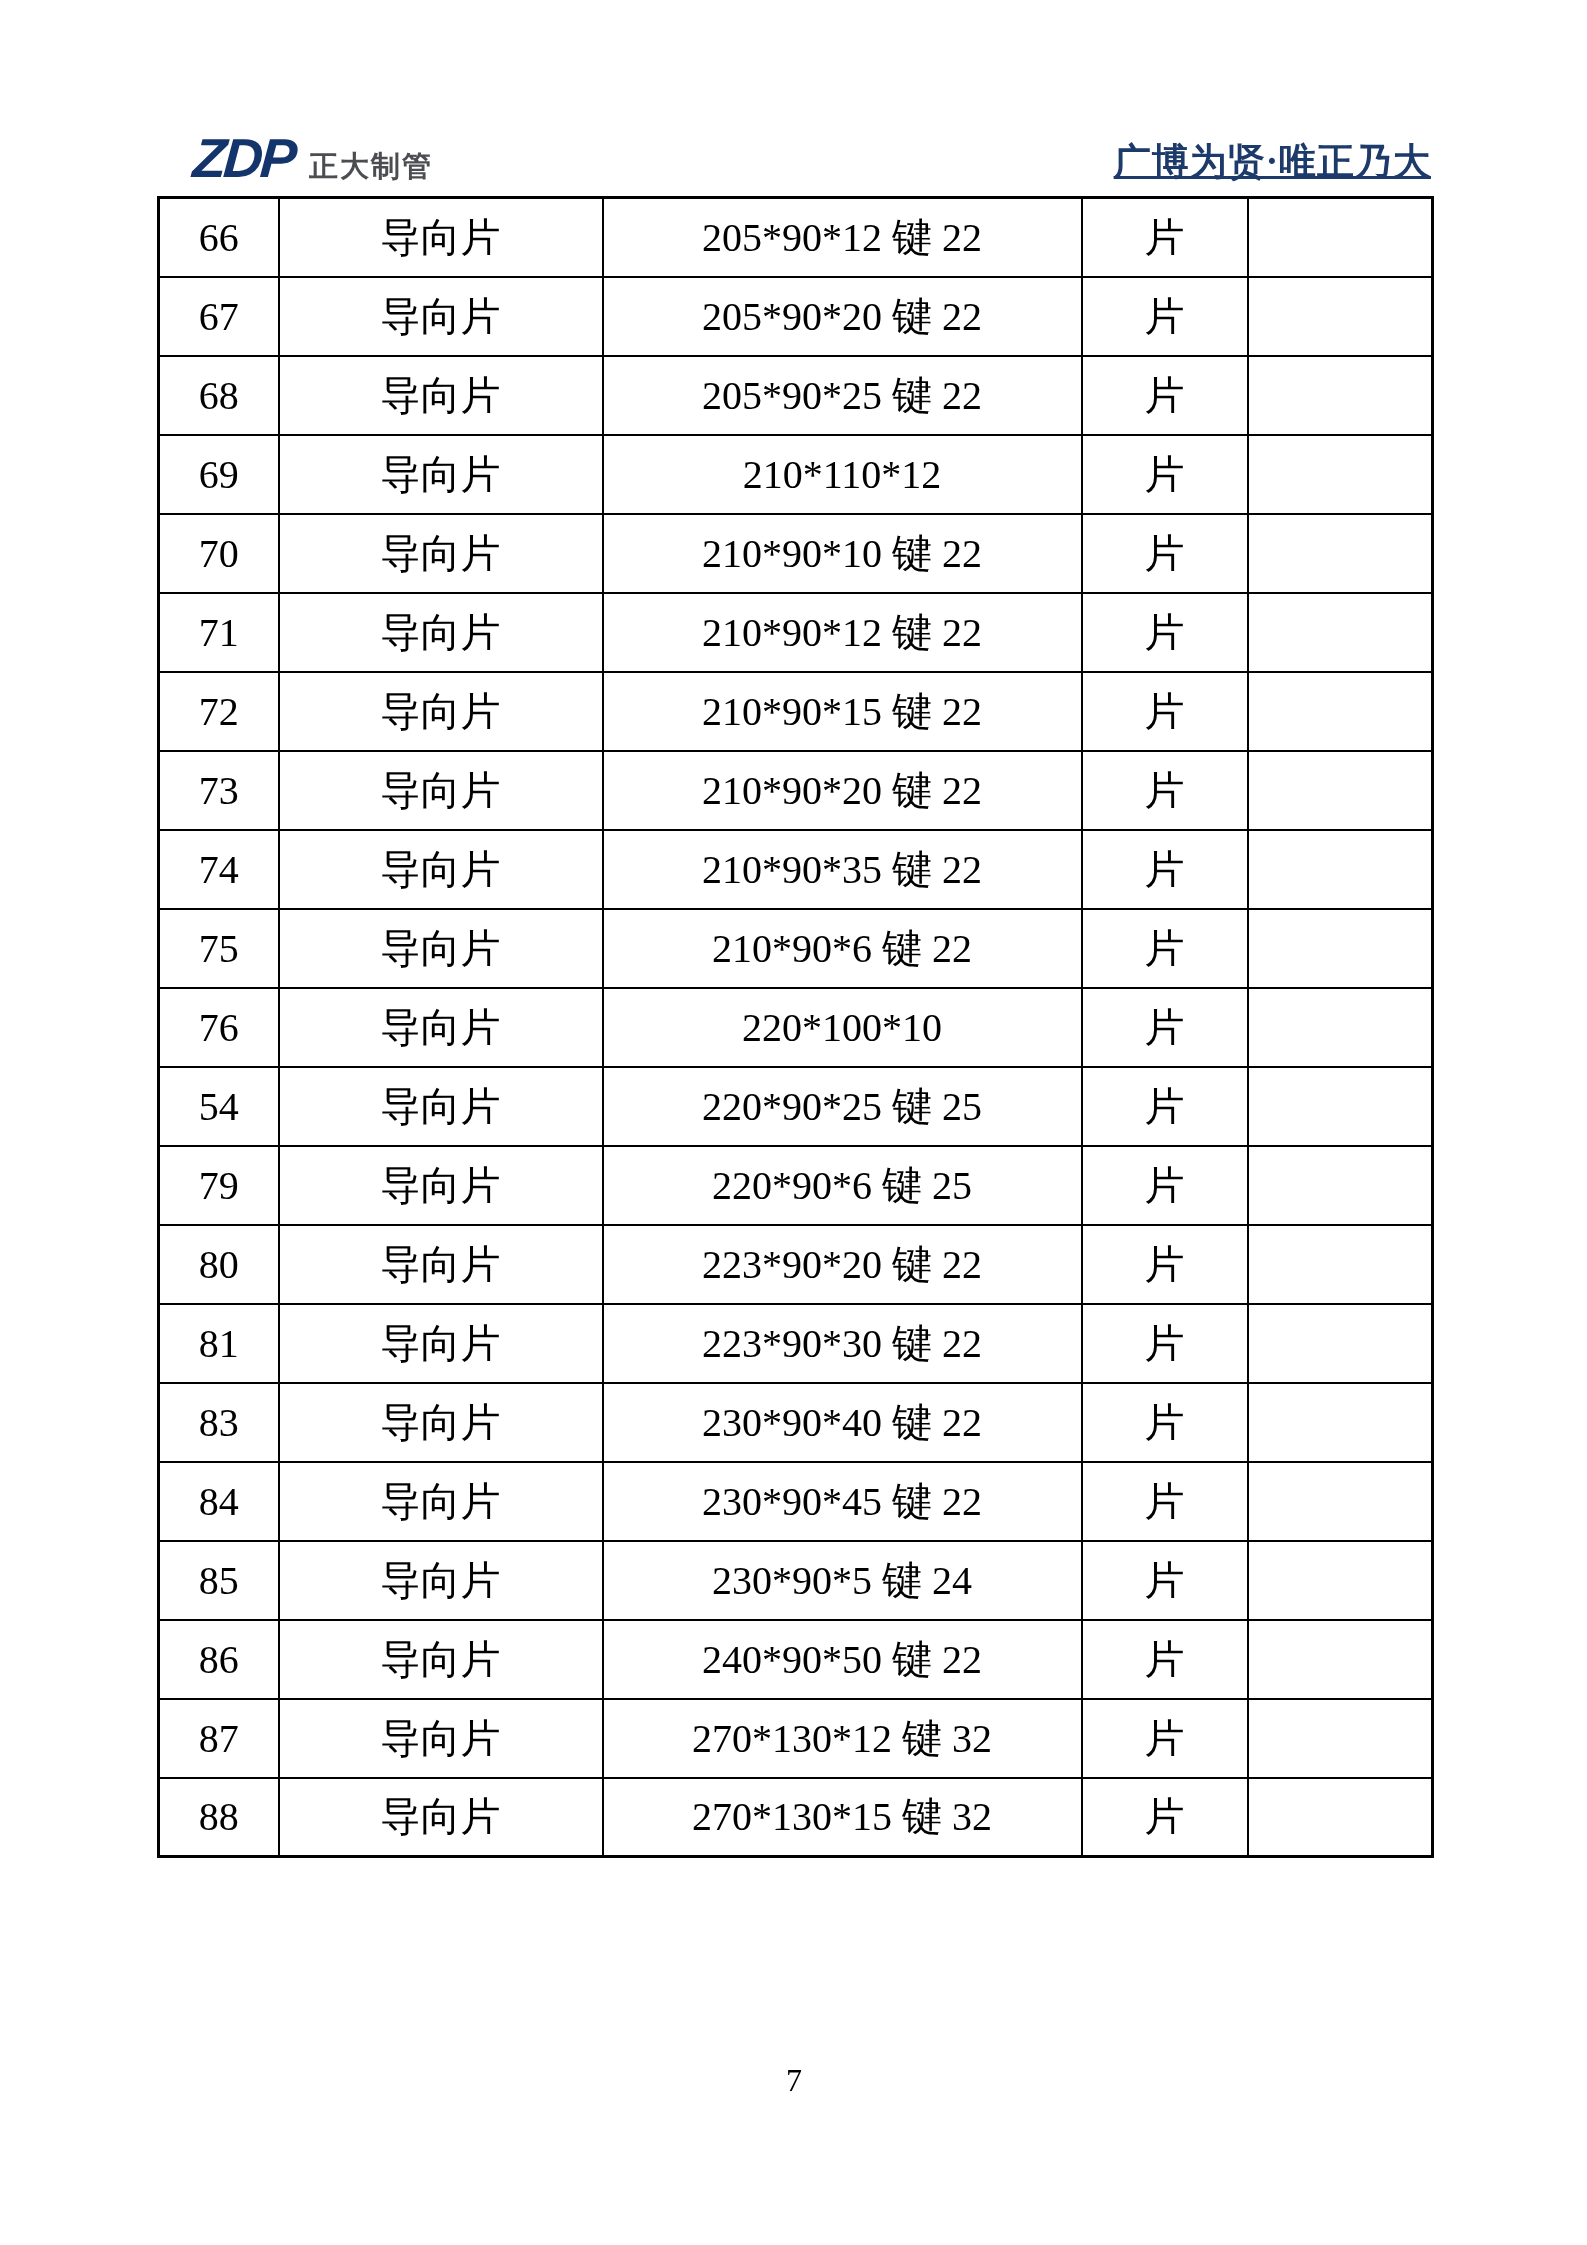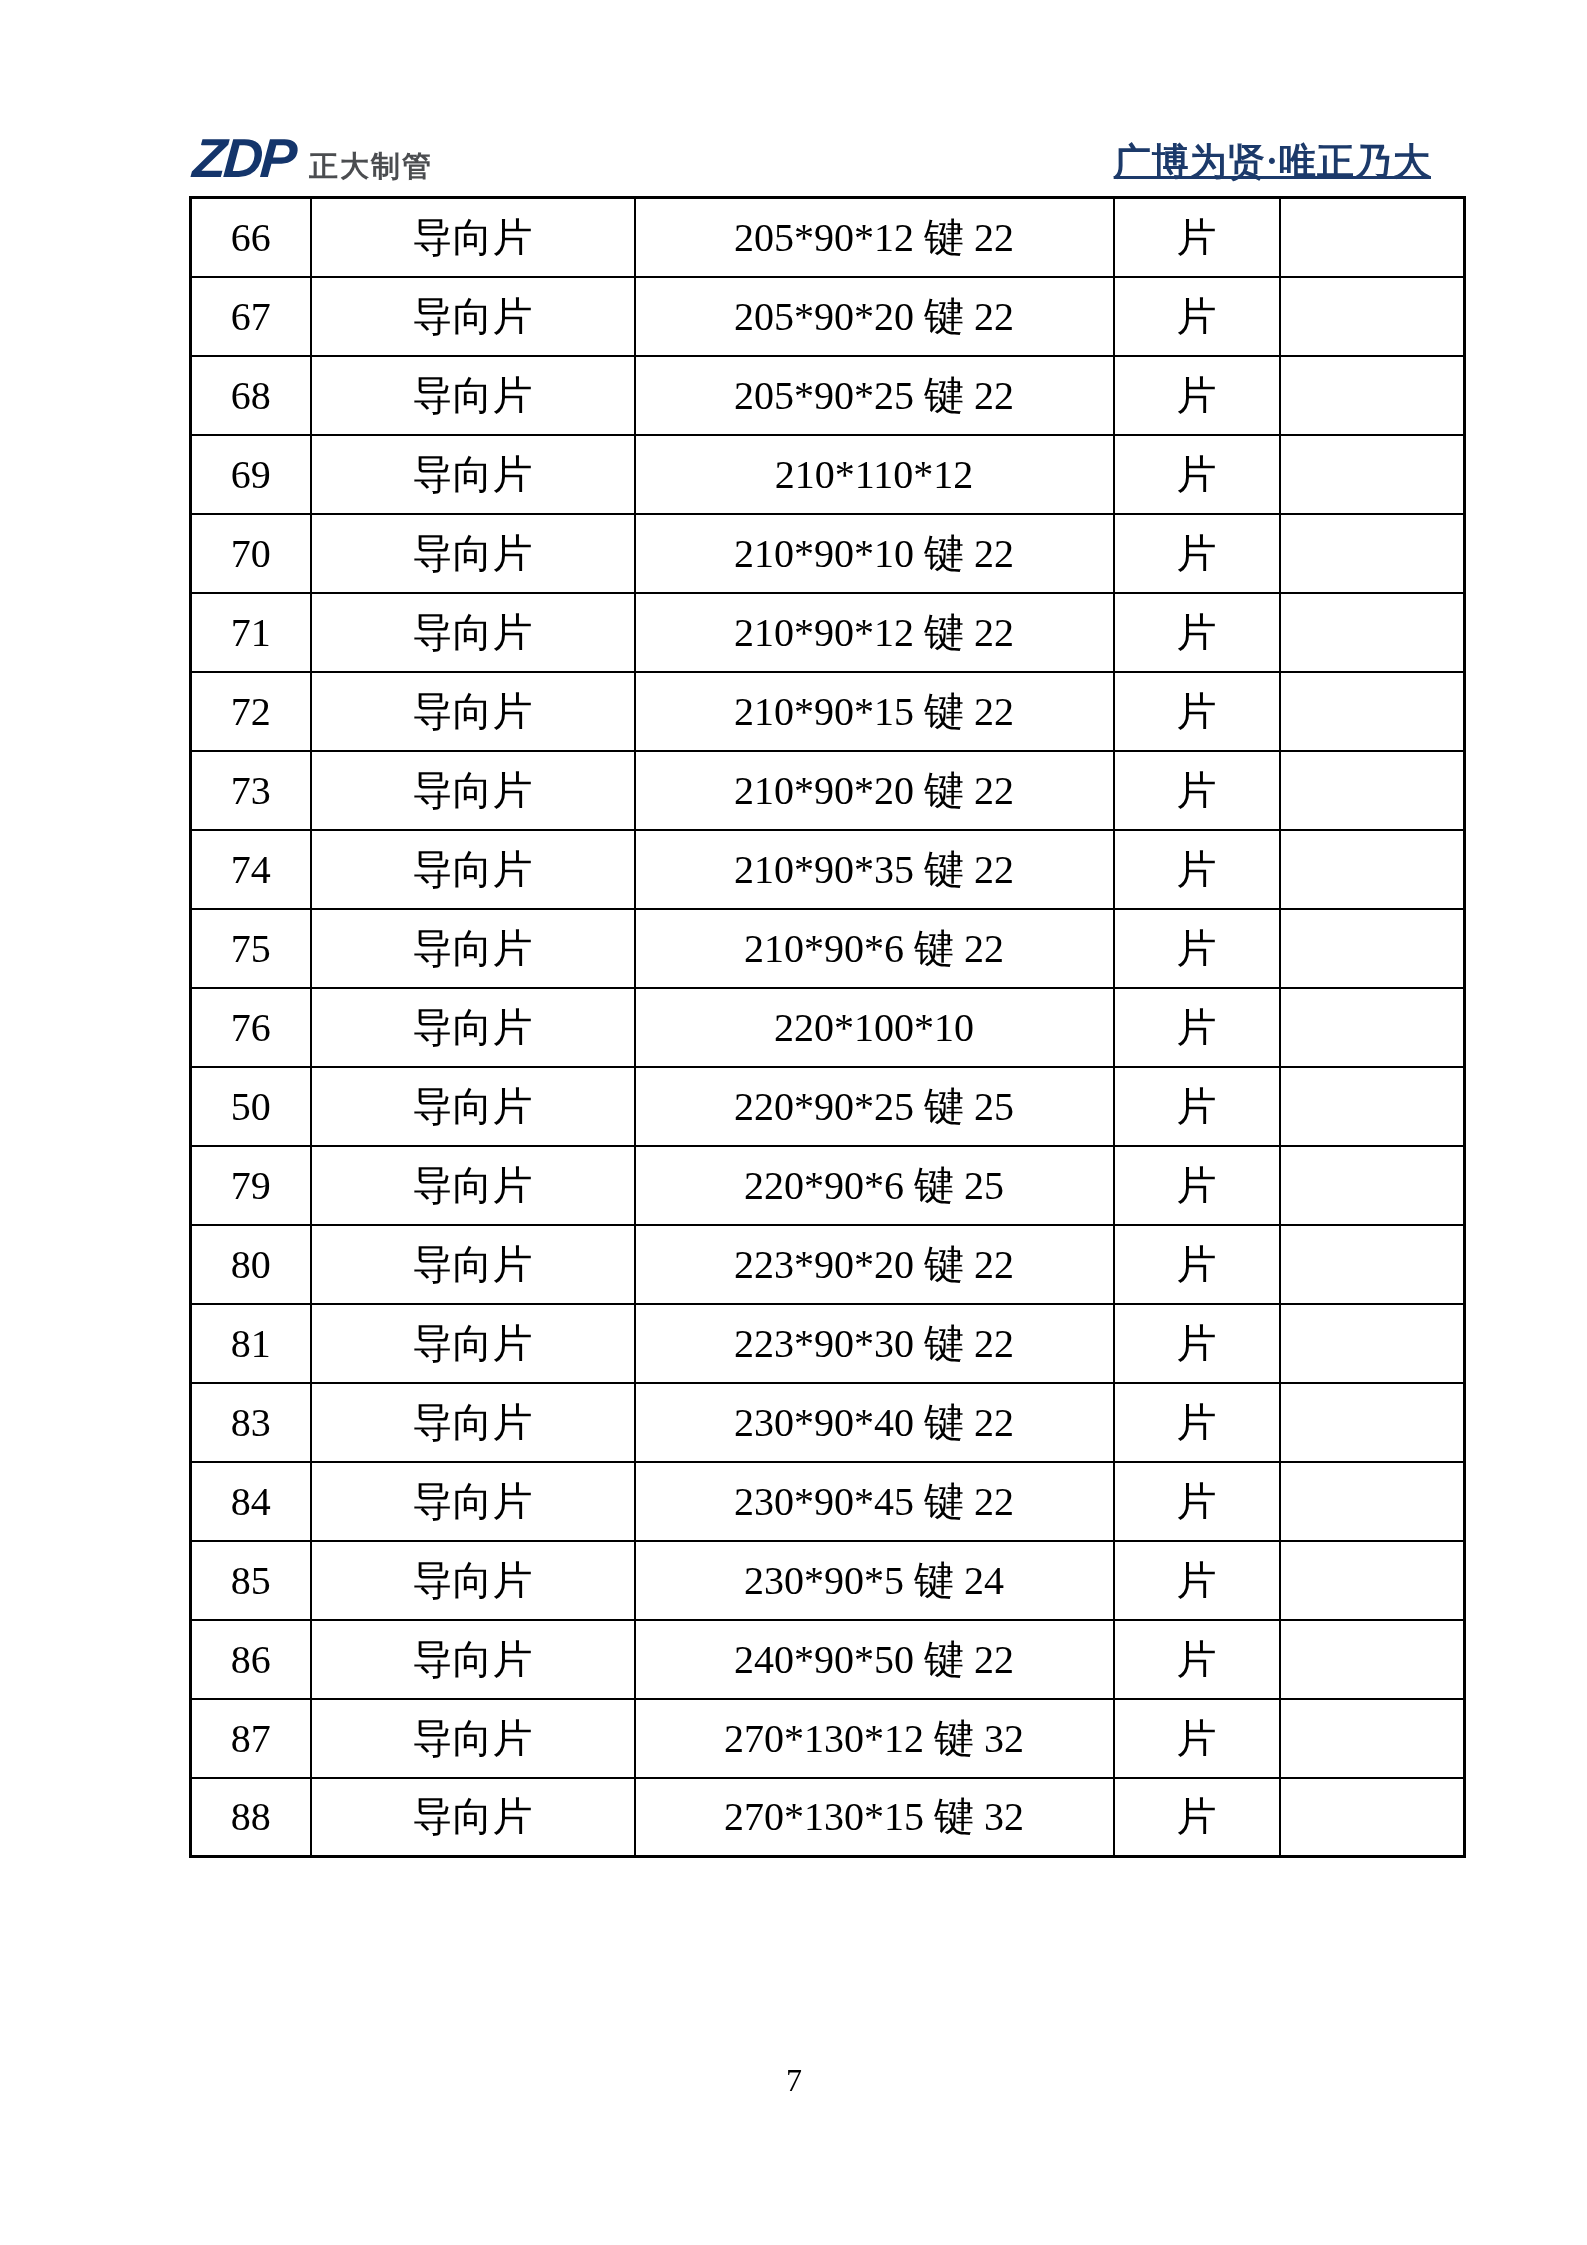--- a/index.html
+++ b/index.html
@@ -55,21 +55,20 @@
     color:var(--slogan-navy);
     text-decoration:underline;
   }
 
   
   table.spec{
     position:absolute;left:157px;top:196px;
     width:1274px;
     border-collapse:collapse;table-layout:fixed;
     border:3px solid var(--ink);
-    margin-left:32px;
   }
   table.spec td{
     border:2px solid var(--ink);
     height:79px;
     padding:0 4px;
     text-align:center;vertical-align:middle;
     font-size:40px;
     color:var(--ink);
     white-space:nowrap;
     overflow:hidden;
@@ -176,21 +175,21 @@
       <td></td>
     </tr>
         <tr>
       <td>76</td>
       <td>导向片</td>
       <td>220*100*10</td>
       <td>片</td>
       <td></td>
     </tr>
         <tr>
-      <td>50</td>
+      <td>54</td>
       <td>导向片</td>
       <td>220*90*25 键 25</td>
       <td>片</td>
       <td></td>
     </tr>
         <tr>
       <td>79</td>
       <td>导向片</td>
       <td>220*90*6 键 25</td>
       <td>片</td>

